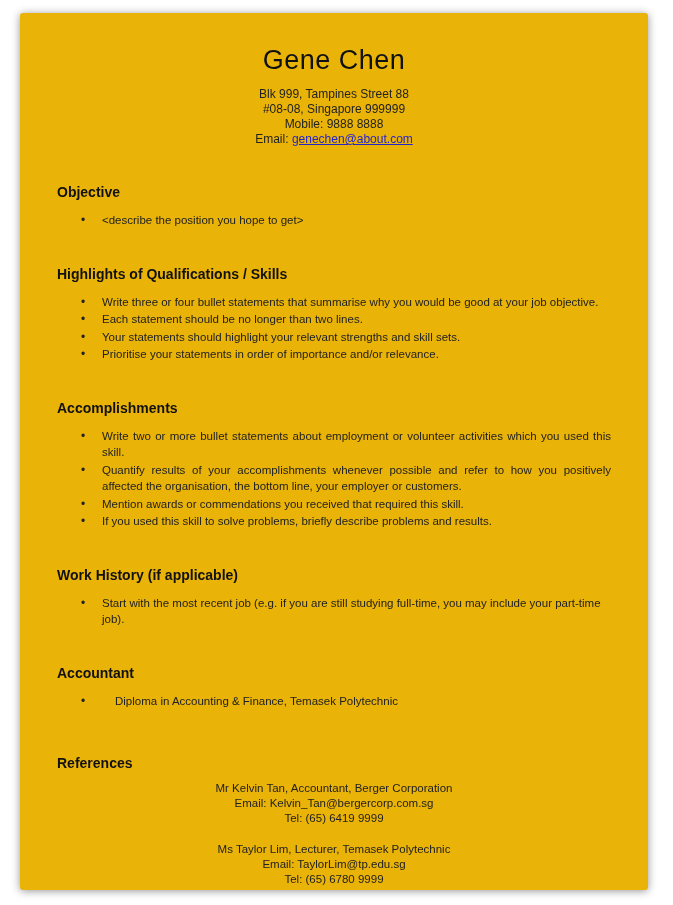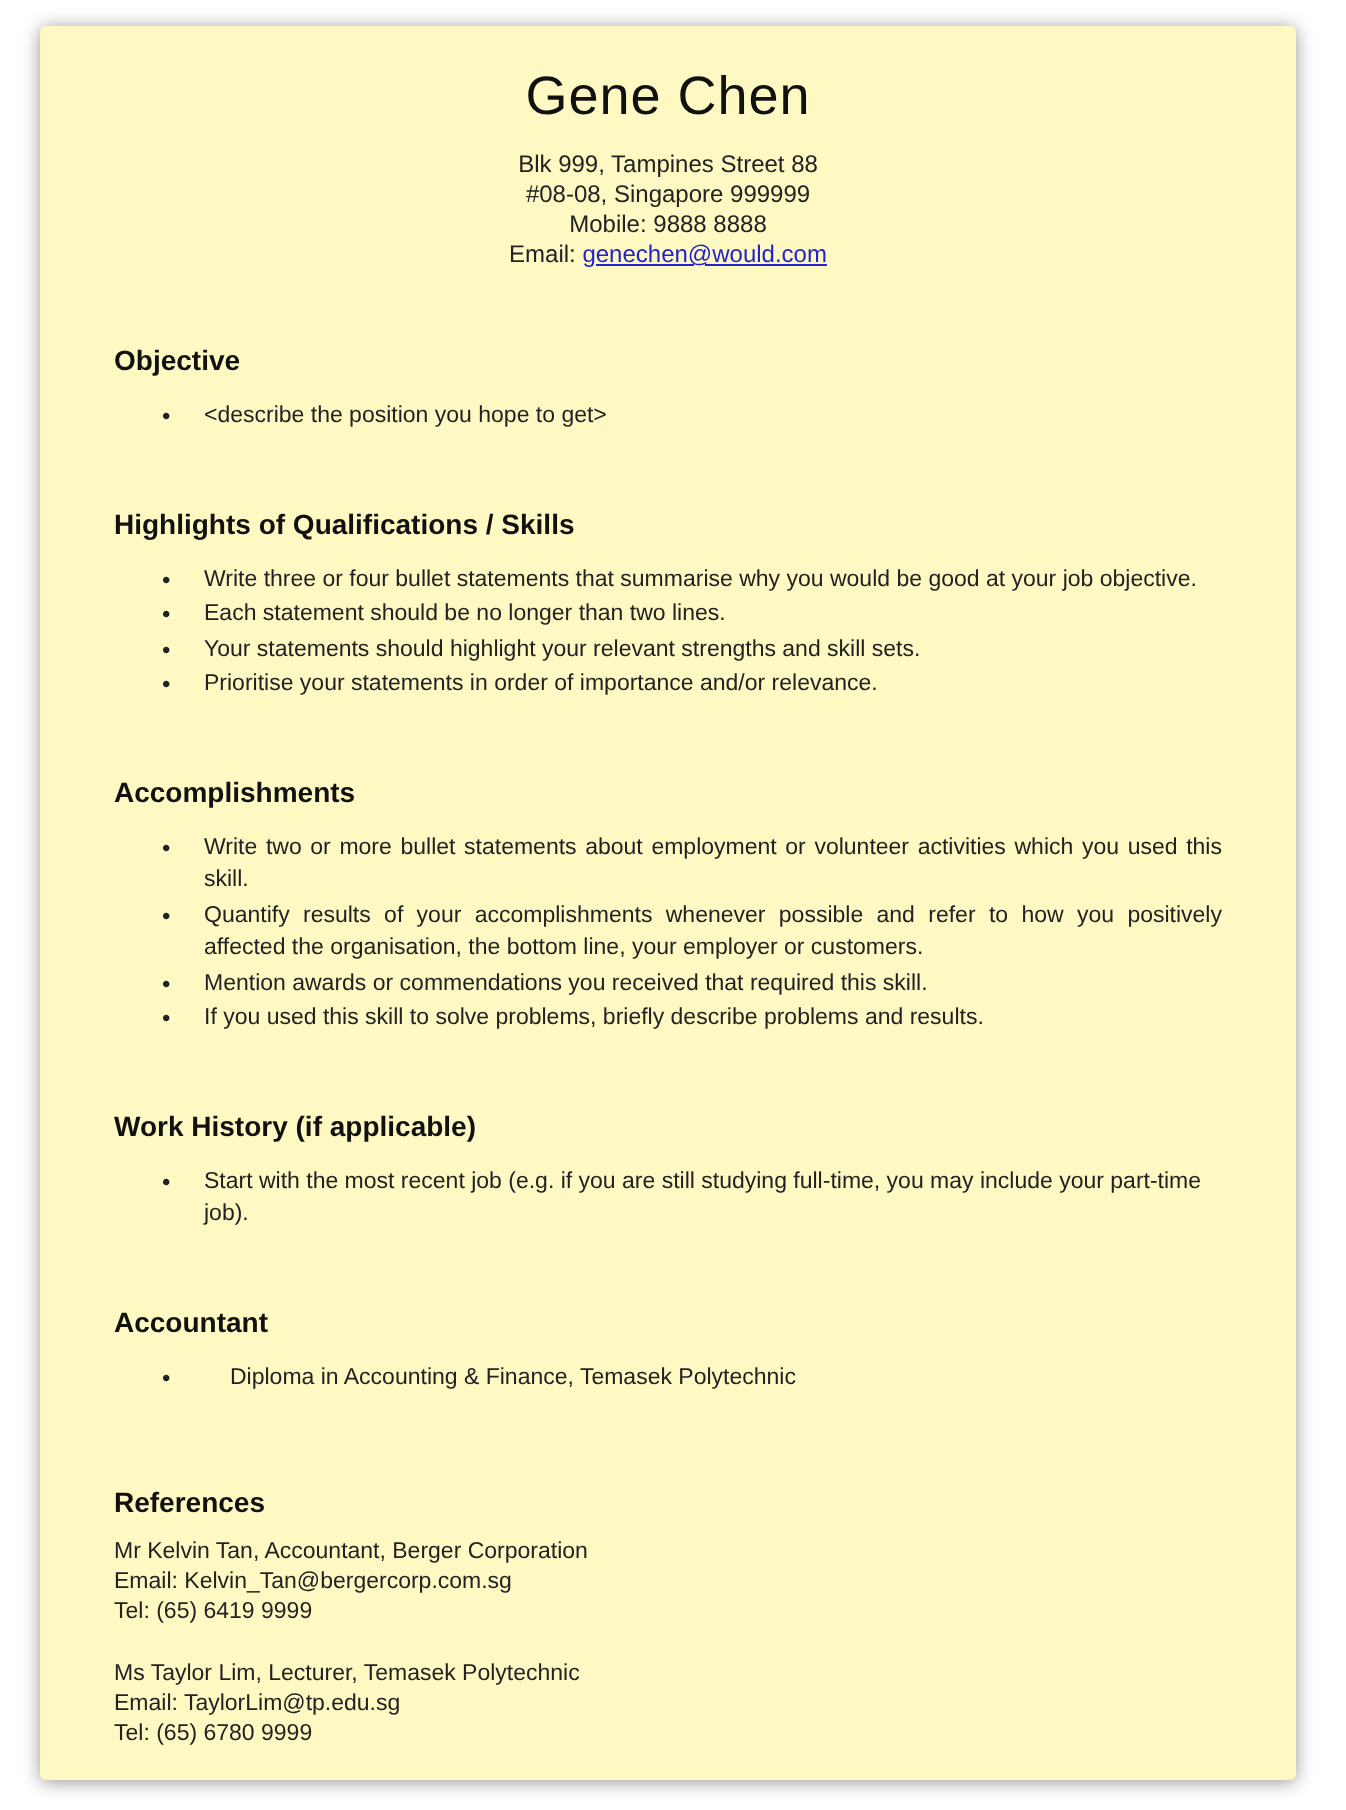--- a/index.html
+++ b/index.html
@@ -10,25 +10,25 @@
     height: 905px;
     font-family: "Liberation Sans", "DejaVu Sans", sans-serif;
     -webkit-font-smoothing: antialiased;
   }
   .doc-page {
     position: absolute;
     left: 20px;
     top: 13px;
     width: 628px;
     height: 877px;
-    background: #fef9c3;
+    background: #eab308;
     border-radius: 3px;
     box-shadow: 0 1px 9px rgba(0,0,0,0.42);
     box-sizing: border-box;
-    padding: 20px 37px 20px 37px;
+    padding: 32px 37px 20px 37px;
     color: #1a1a1a;
     overflow: hidden;
   }
   
   .header { text-align: center; }
   .person-name {
     font-size: 27px;
     font-weight: 400;
     letter-spacing: 0.5px;
     margin: 0;
@@ -69,40 +69,40 @@
   ul.bullets li::before {
     content: "\2022";
     position: absolute;
     left: 24px;
     top: 0;
     font-size: 12px;
   }
   ul.bullets.justify li { text-align: justify; }
   ul.bullets li.indent-more { padding-left: 58px; }
   
-  .ref-entry { margin: 0 0 16px 0; }
+  .ref-entry { margin: 0 0 16px 0; text-align: center; }
   .ref-entry p {
     margin: 0;
     font-size: 11.5px;
     line-height: 15px;
     color: #222;
   }
 </style>
 </head>
 <body>
 
 <div class="doc-page">
 
   <header class="header">
     <h1 class="person-name">Gene Chen</h1>
     <div class="address-block">
       <p>Blk 999, Tampines Street 88</p>
       <p>#08-08, Singapore 999999</p>
       <p>Mobile: 9888 8888</p>
-      <p><span>Email: </span><a href="#" class="email-link">genechen@would.com</a></p>
+      <p><span>Email: </span><a href="#" class="email-link">genechen@about.com</a></p>
     </div>
   </header>
 
   <section>
     <h2>Objective</h2>
     <ul class="bullets">
       <li>&lt;describe the position you hope to get&gt;</li>
     </ul>
   </section>
 

